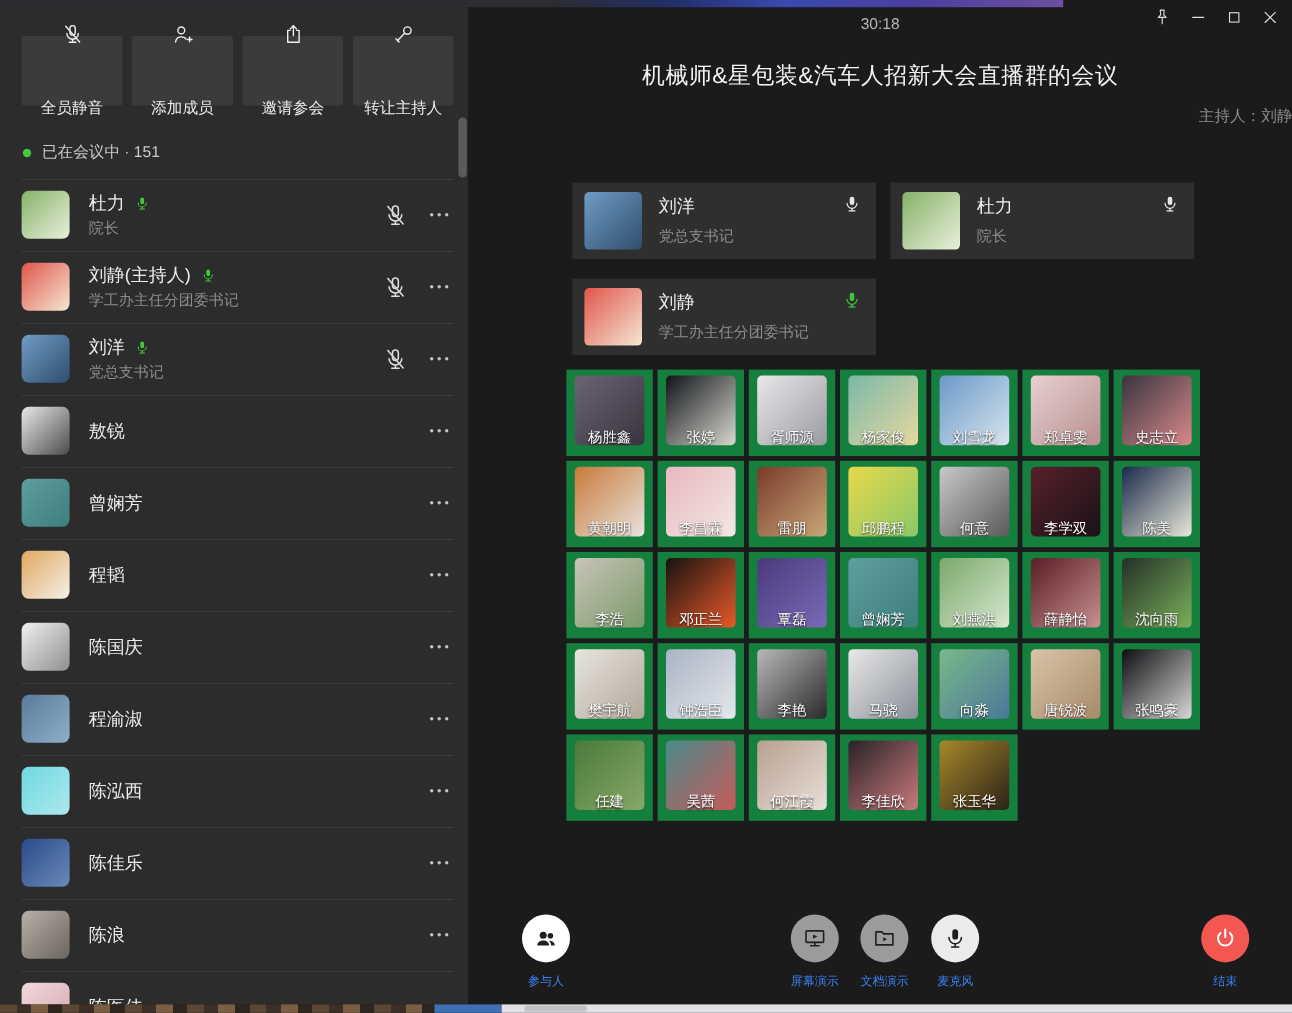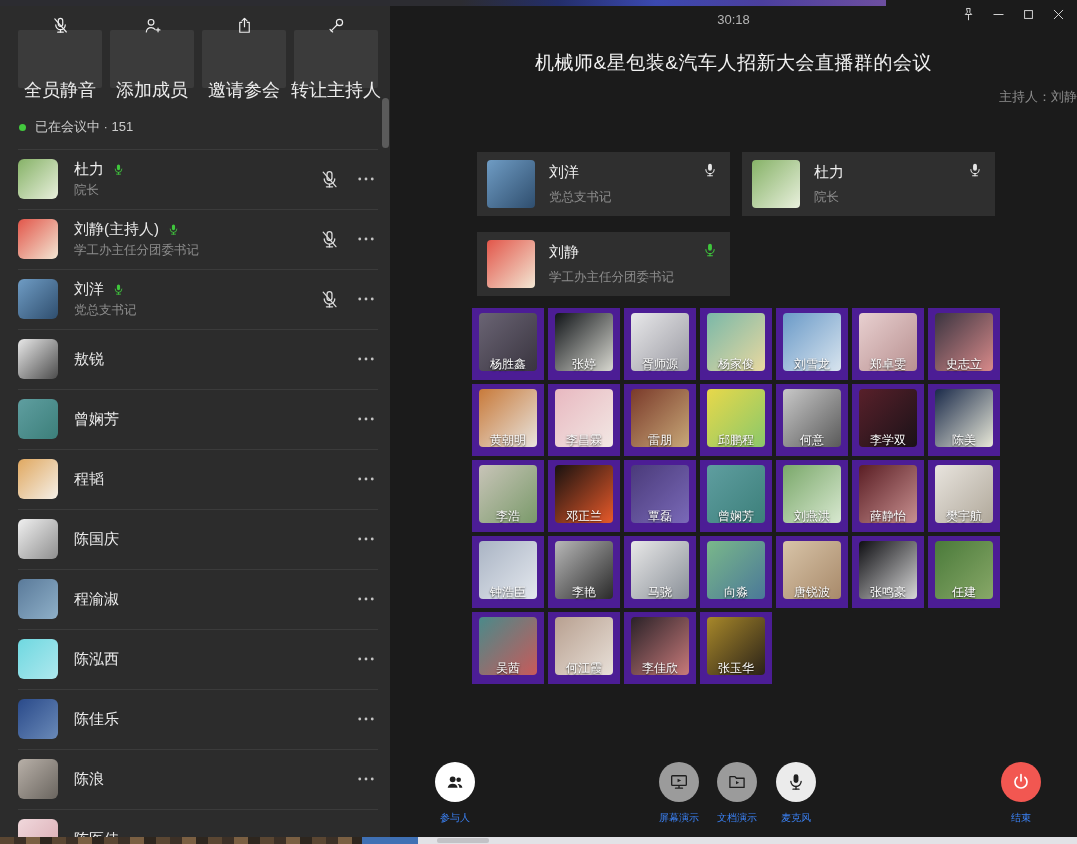--- a/index.html
+++ b/index.html
@@ -16,21 +16,21 @@
   
   .top-strip { position:absolute; top:0; left:0; width:886px; height:6px; z-index:5;
     background:linear-gradient(90deg,#2c2c31 0%,#2c2c31 52%,#232e6a 63%,#3b49b0 74%,#4b3f9e 86%,#6d4fa0 100%); }
 
   
   .sidebar { position:absolute; left:0; top:6px; width:390px; height:831px; background:#2c2c2c; overflow:hidden; }
   .actions { display:flex; gap:8px; padding:24px 0 0 18px; }
   .action-btn { width:84px; height:58px; background:#3b3b3b; border-radius:2px; color:#ededed;
     display:flex; flex-direction:column; align-items:center; justify-content:center; gap:7px; cursor:pointer; }
   .action-btn .icn svg { width:19px; height:19px; }
-  .action-label { font-size:18px; white-space:nowrap;margin-top:36px; }
+  .action-label { font-size:13px; white-space:nowrap;margin-top:36px; }
   .status { display:flex; align-items:center; gap:9px; margin:30px 0 0 19px; color:#cccccc; font-size:13px; }
   .status-dot { width:7px; height:7px; border-radius:50%; background:#43c93e; }
   .plist { margin-top:13px; }
   .prow { height:60px; position:relative; display:flex; align-items:center; padding-left:18px; }
   .prow::before { content:""; position:absolute; left:18px; right:12px; top:0; height:1px; background:#3b3b3b; }
   .pavatar { width:40px; height:40px; border-radius:6px; flex:none; }
   .pinfo { margin-left:16px; display:flex; flex-direction:column; gap:3px; }
   .pname { color:#ececec; font-size:15px; display:flex; align-items:center; gap:8px; }
   .pname .icn svg { width:13px; height:13px; }
   .mic-green { color:#3fc73c; }
@@ -49,21 +49,21 @@
   .msub { position:absolute; top:88px; left:0; width:100%; text-align:right; color:#8d8d8d; font-size:13px; }
 
   .ftile { position:absolute; width:253px; height:64px; background:#2f2f2f; cursor:pointer; }
   .favatar { position:absolute; left:10px; top:8px; width:48px; height:48px; border-radius:4px; }
   .fname { position:absolute; left:72px; top:11px; color:#ededed; font-size:15px; }
   .frole { position:absolute; left:72px; top:37px; color:#8d8d8d; font-size:12.5px; }
   .fmic { position:absolute; right:12px; top:10px; } .fmic svg { width:16px; height:16px; }
   .fmic.white { color:#e6e6e6; } .fmic.green { color:#3fc73c; }
 
   .grid { position:absolute; left:82px; top:308px; display:grid; grid-template-columns:repeat(7,72px); grid-auto-rows:72px; gap:4px; }
-  .gtile { background:#4c1d95; position:relative; cursor:pointer; }
+  .gtile { background:#15803d; position:relative; cursor:pointer; }
   .gavatar { position:absolute; left:7px; top:5px; width:58px; height:58px; border-radius:4px; }
   .gname { position:absolute; left:0; right:0; bottom:7px; text-align:center; color:#ffffff; font-size:12px;
     text-shadow:0 1px 2px rgba(0,0,0,.9); white-space:nowrap; }
 
   .tbtn { position:absolute; top:762px; width:84px; display:flex; flex-direction:column; align-items:center; gap:9px; cursor:pointer; }
   .tcircle { width:40px; height:40px; border-radius:50%; display:flex; align-items:center; justify-content:center; }
   .tcircle svg { width:20px; height:20px; }
   .tlabel { font-size:10px; color:#3b82f6; white-space:nowrap; }
 
   
@@ -536,20 +536,24 @@
       </div>
       <div class="gtile">
         <div class="gavatar" style="background: linear-gradient(135deg, rgb(122, 168, 106), rgb(216, 232, 208));"></div>
         <div class="gname">刘燕洪</div>
       </div>
       <div class="gtile">
         <div class="gavatar" style="background: linear-gradient(135deg, rgb(90, 30, 36), rgb(200, 144, 144));"></div>
         <div class="gname">薛静怡</div>
       </div>
       <div class="gtile">
+        <div class="gavatar" style="background: linear-gradient(135deg, rgb(36, 48, 40), rgb(122, 176, 90));"></div>
+        <div class="gname">沈向雨</div>
+      </div>
+      <div class="gtile">
         <div class="gavatar" style="background: linear-gradient(135deg, rgb(232, 228, 222), rgb(176, 168, 154));"></div>
         <div class="gname">樊宇航</div>
       </div>
       <div class="gtile">
         <div class="gavatar" style="background: linear-gradient(135deg, rgb(170, 180, 196), rgb(228, 232, 238));"></div>
         <div class="gname">钟浩臣</div>
       </div>
       <div class="gtile">
         <div class="gavatar" style="background: linear-gradient(135deg, rgb(184, 184, 184), rgb(42, 42, 42));"></div>
         <div class="gname">李艳</div>

